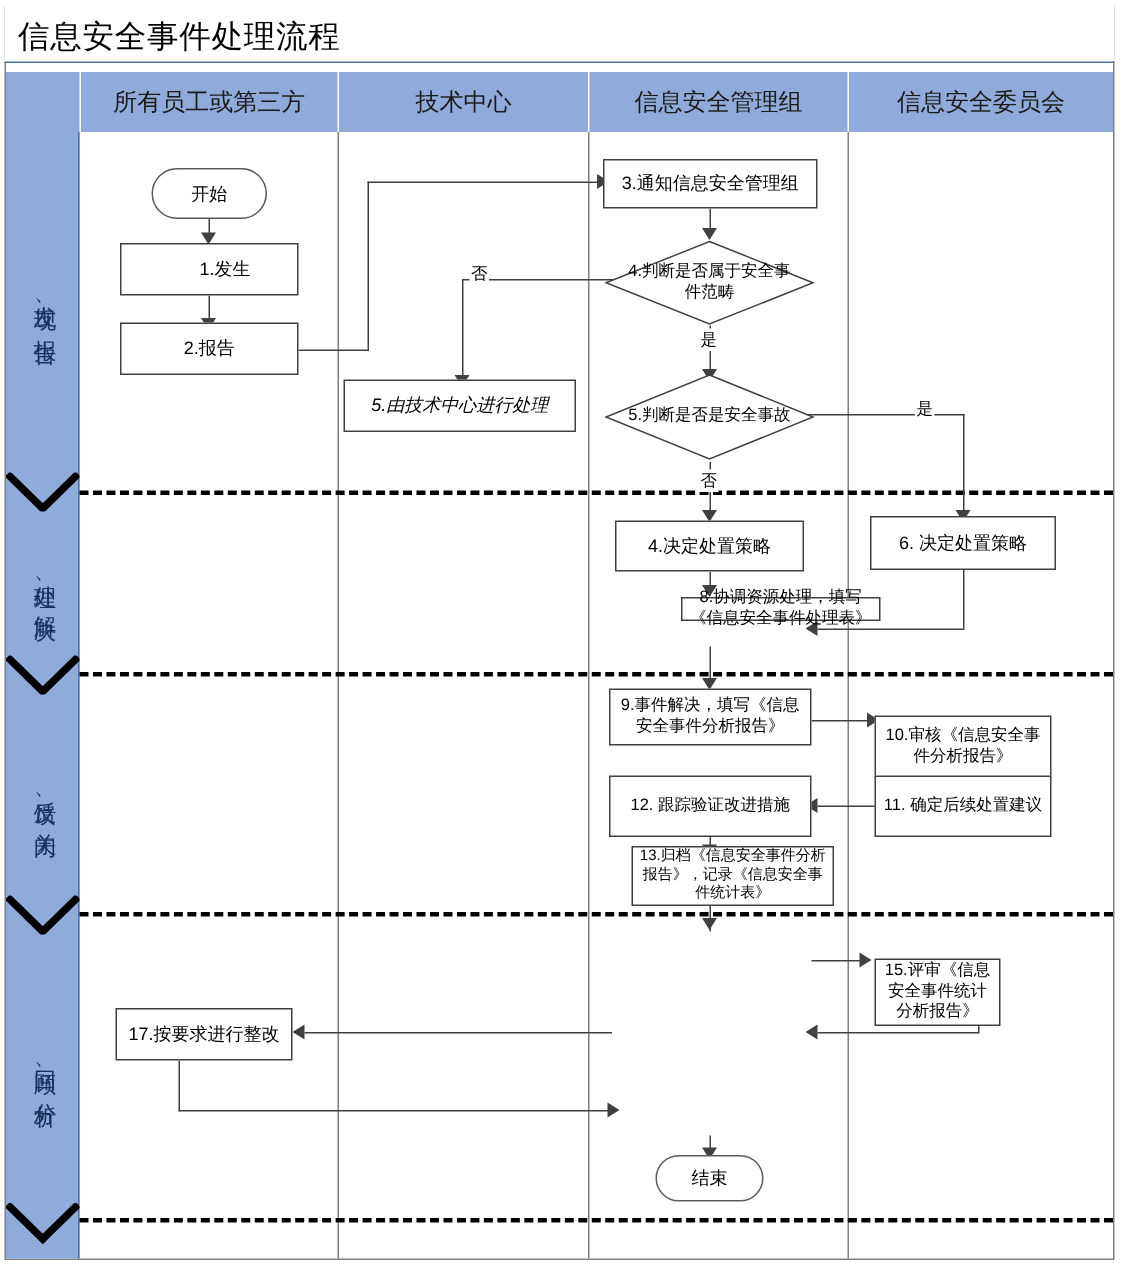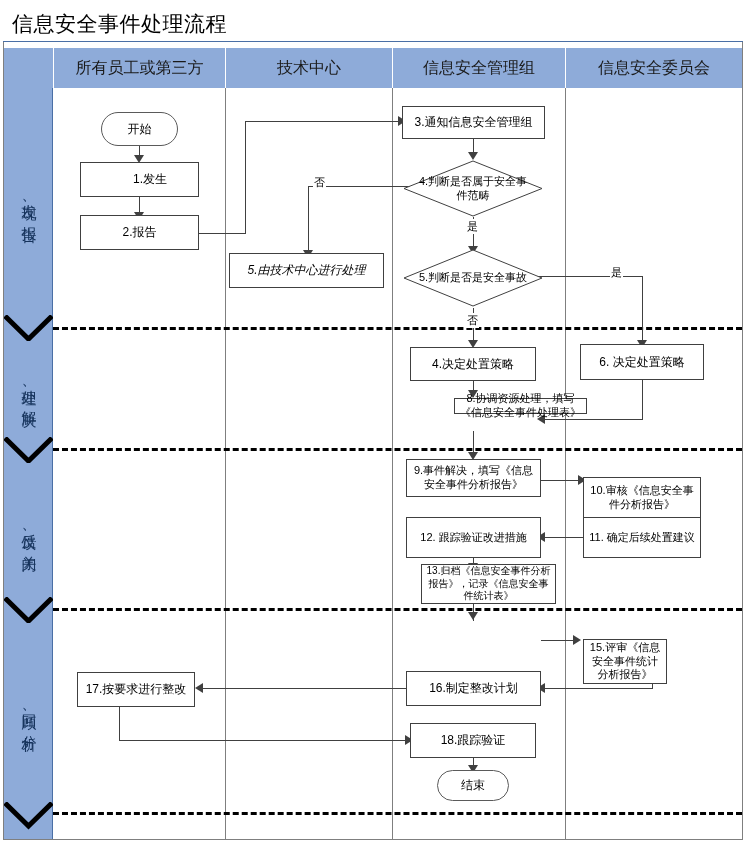--- a/index.html
+++ b/index.html
@@ -237,21 +237,19 @@
 确定后续处置建议</div>
 
   <div class="node" style="left:406px;top:517px;width:135px;height:41px;">12.
 跟踪验证改进措施</div>
 
   <div class="node" style="left:406px;top:564px;width:135px;height:40px;font-size:10px;margin-left:15px;">13.归档《信息安全事件分析报告》，记录《信息安全事件统计表》</div>
 
 
   <div class="node" style="left:583px;top:639px;width:84px;height:45px;">15.评审《信息安全事件统计分析报告》</div>
 
-  <div class="node big" style="left:406px;top:671px;width:135px;height:35px;">16.制定整改计划</div>
 
   <div class="node big" style="left:77px;top:672px;width:118px;height:35px;">17.按要求进行整改</div>
 
-  <div class="node big" style="left:410px;top:723px;width:126px;height:35px;">18.跟踪验证</div>
 
   <div class="node term" style="left:437px;top:770px;width:72px;height:31px;">结束</div>
 
 </div>
 
 </body></html>

